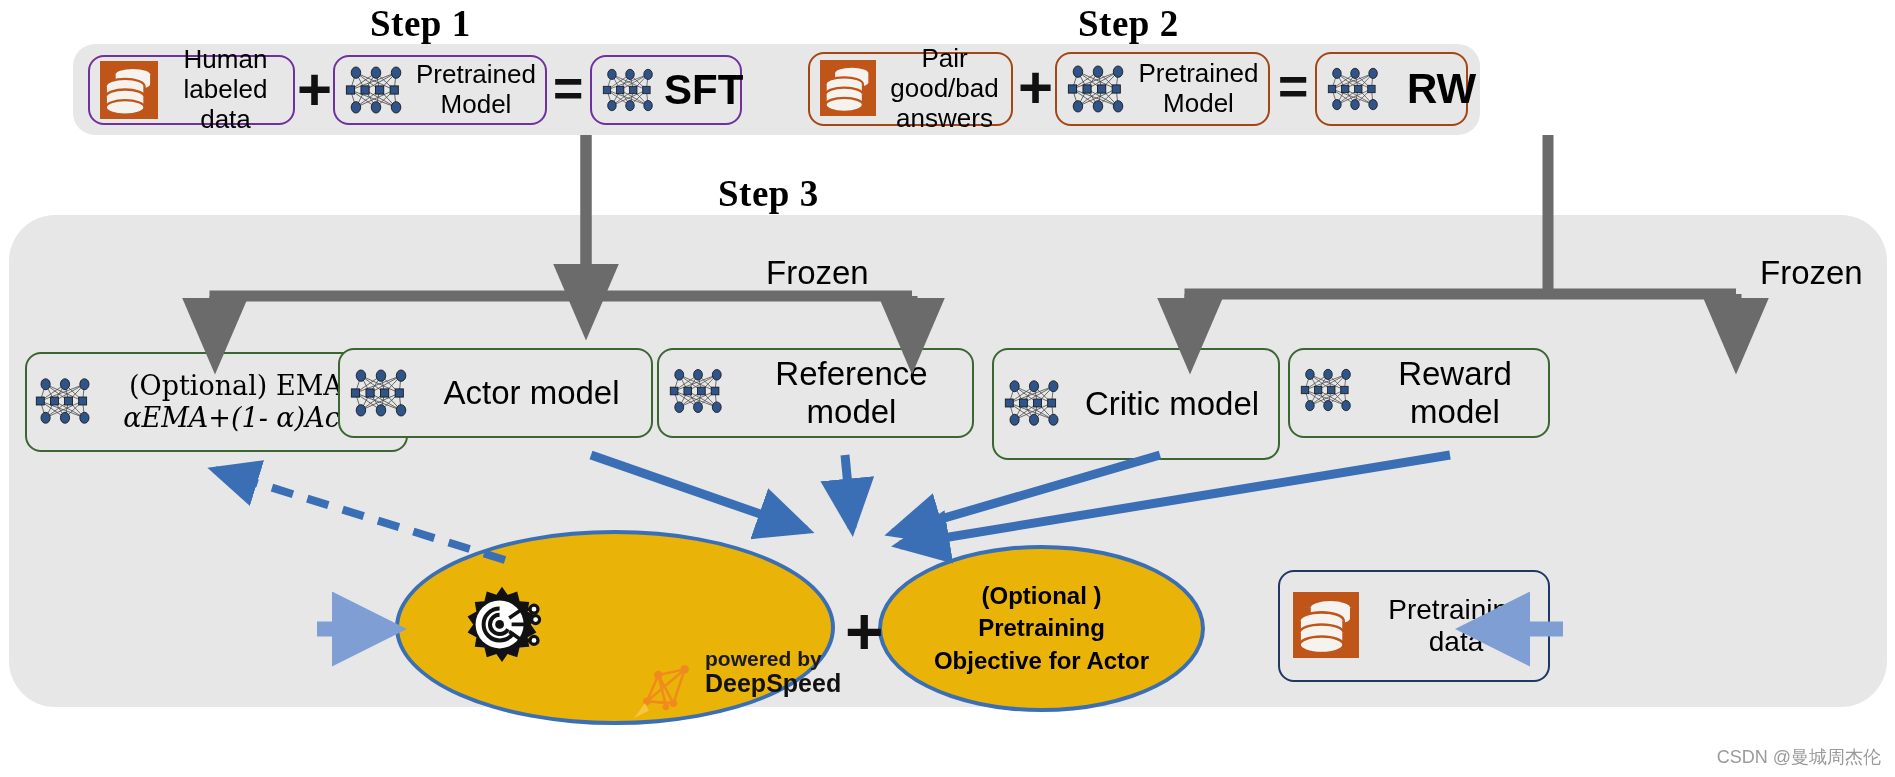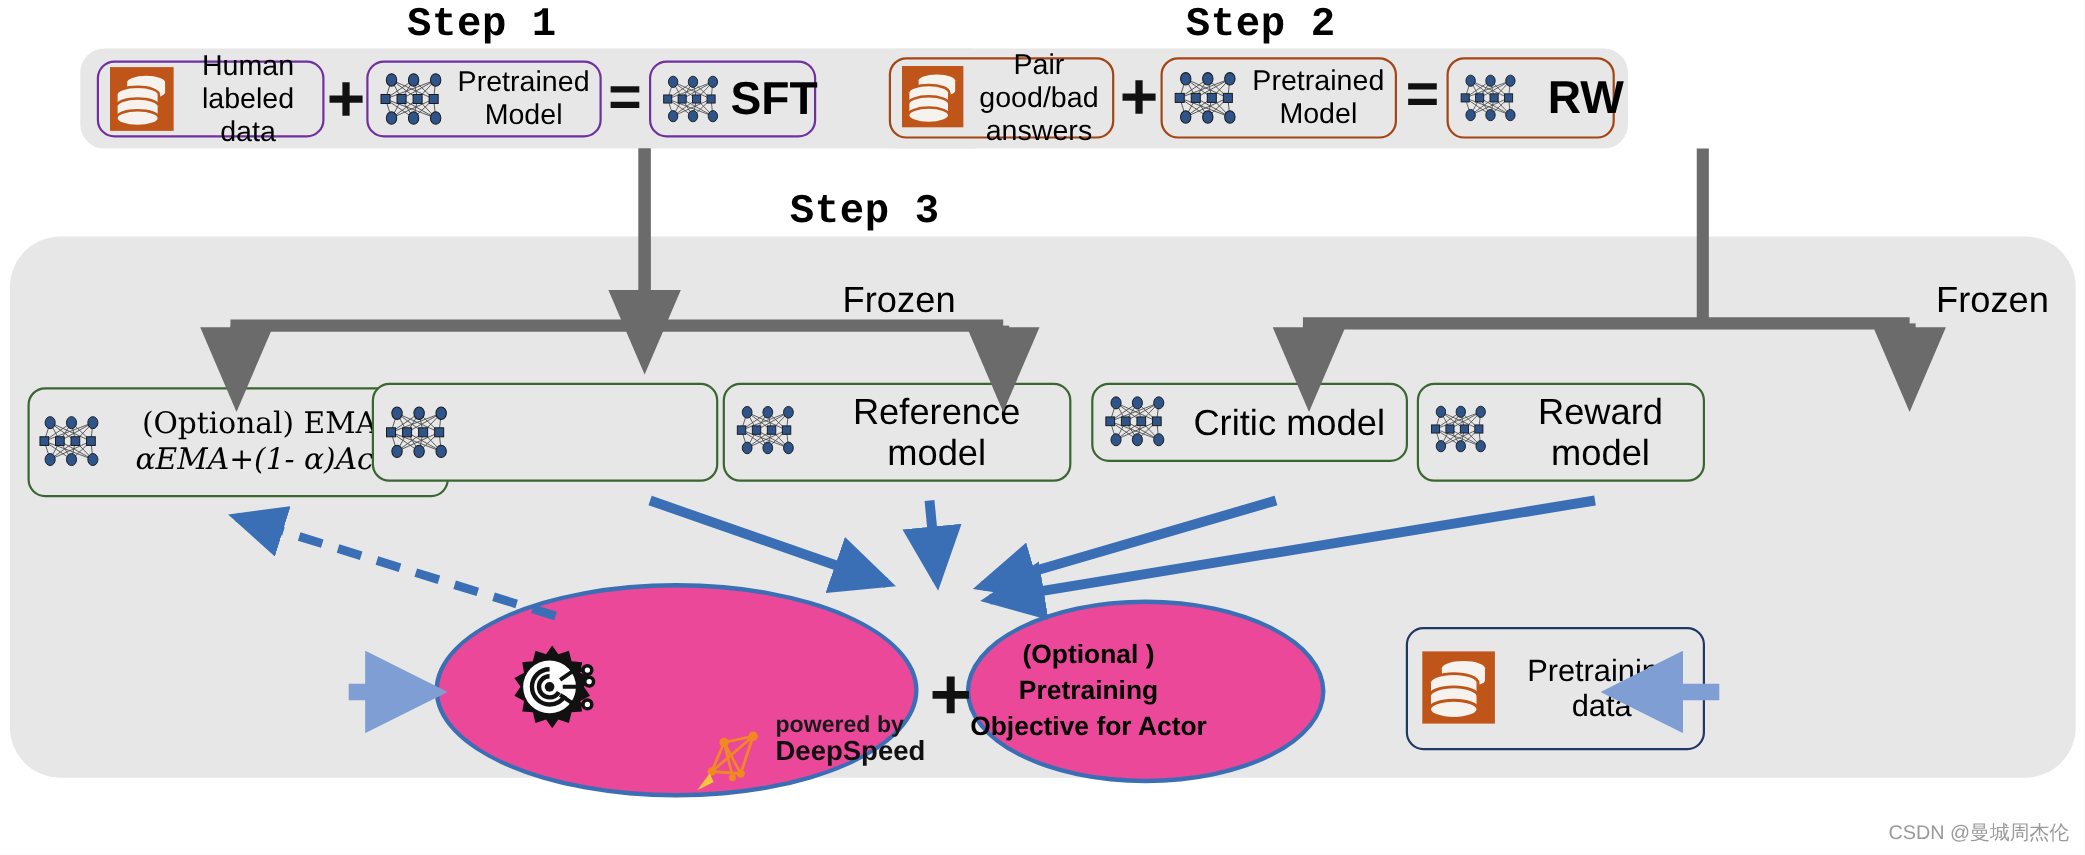--- a/index.html
+++ b/index.html
@@ -19,21 +19,21 @@
     position: absolute;
     background: #e7e7e7;
     border-radius: 22px;
     z-index: 1;
   }
   .panel.big { border-radius: 46px; }
 
   
   .step-title {
     position: absolute;
-    font-family: Liberation Mono, monospace;
+    font-family: Liberation Serif, serif;
     font-weight: bold;
     font-size: 37px;
     color: #000;
     letter-spacing: .5px;
     white-space: nowrap;
     z-index: 6;
     text-align: right;
   }
 
   
@@ -87,24 +87,25 @@
     font-size: 33px;
     color: #000;
     white-space: nowrap;
     z-index: 6;
   }
 
   
   .ellipse {
     position: absolute;
     border: 4px solid #3a6fb5;
-    background: #ec4899;
+    background: #eab308;
     border-radius: 50%;
     display: flex;
     align-items: center;
+    justify-content: center;
     z-index: 4;
   }
   .ellipse-text {
     text-align: center;
     font-weight: bold;
     font-size: 24px;
     line-height: 1.35;
     color: #000;
     white-space: pre-line;
   }
@@ -433,20 +434,21 @@
           <rect x="1.5" y="23.5" width="9" height="9"></rect>
             <rect x="17.5" y="23.5" width="9" height="9"></rect>
           <rect x="33.5" y="23.5" width="9" height="9"></rect>
             <rect x="49.5" y="23.5" width="9" height="9"></rect>
           <ellipse cx="12" cy="47" rx="5.2" ry="6.2"></ellipse>
             <ellipse cx="34" cy="47" rx="5.2" ry="6.2"></ellipse>
             <ellipse cx="56" cy="47" rx="5.2" ry="6.2"></ellipse>
         </g>
       </svg>
     </span>
+    <span class="label" style="font-size:33px;">Actor model</span>
   </div>
 
   <div class="rbox green" style="left:657px; top:348px; width:317px; height:90px;">
     <span class="nn-icon">
       <svg viewBox="0 0 68 56" width="58" height="48">
         <g stroke="#4a4a4a" stroke-width=".9" fill="none">
           <path d="M12,9 L6,28 M12,9 L22,28 M12,9 L38,28 M12,9 L54,28
                    M34,9 L6,28 M34,9 L22,28 M34,9 L38,28 M34,9 L54,28
                    M56,9 L6,28 M56,9 L22,28 M56,9 L38,28 M56,9 L54,28
                    M6,28 L12,47 M6,28 L34,47 M6,28 L56,47
@@ -465,21 +467,21 @@
           <ellipse cx="12" cy="47" rx="5.2" ry="6.2"></ellipse>
             <ellipse cx="34" cy="47" rx="5.2" ry="6.2"></ellipse>
             <ellipse cx="56" cy="47" rx="5.2" ry="6.2"></ellipse>
         </g>
       </svg>
     </span>
     <span class="label" style="font-size:33px;">Reference
 model</span>
   </div>
 
-  <div class="rbox green" style="left:992px; top:348px; width:288px; height:72px;">
+  <div class="rbox green" style="left:992px; top:348px; width:288px; height:112px;">
     <span class="nn-icon">
       <svg viewBox="0 0 68 56" width="60" height="50">
         <g stroke="#4a4a4a" stroke-width=".9" fill="none">
           <path d="M12,9 L6,28 M12,9 L22,28 M12,9 L38,28 M12,9 L54,28
                    M34,9 L6,28 M34,9 L22,28 M34,9 L38,28 M34,9 L54,28
                    M56,9 L6,28 M56,9 L22,28 M56,9 L38,28 M56,9 L54,28
                    M6,28 L12,47 M6,28 L34,47 M6,28 L56,47
                    M22,28 L12,47 M22,28 L34,47 M22,28 L56,47
                    M38,28 L12,47 M38,28 L34,47 M38,28 L56,47
                    M54,28 L12,47 M54,28 L34,47 M54,28 L56,47"></path>

